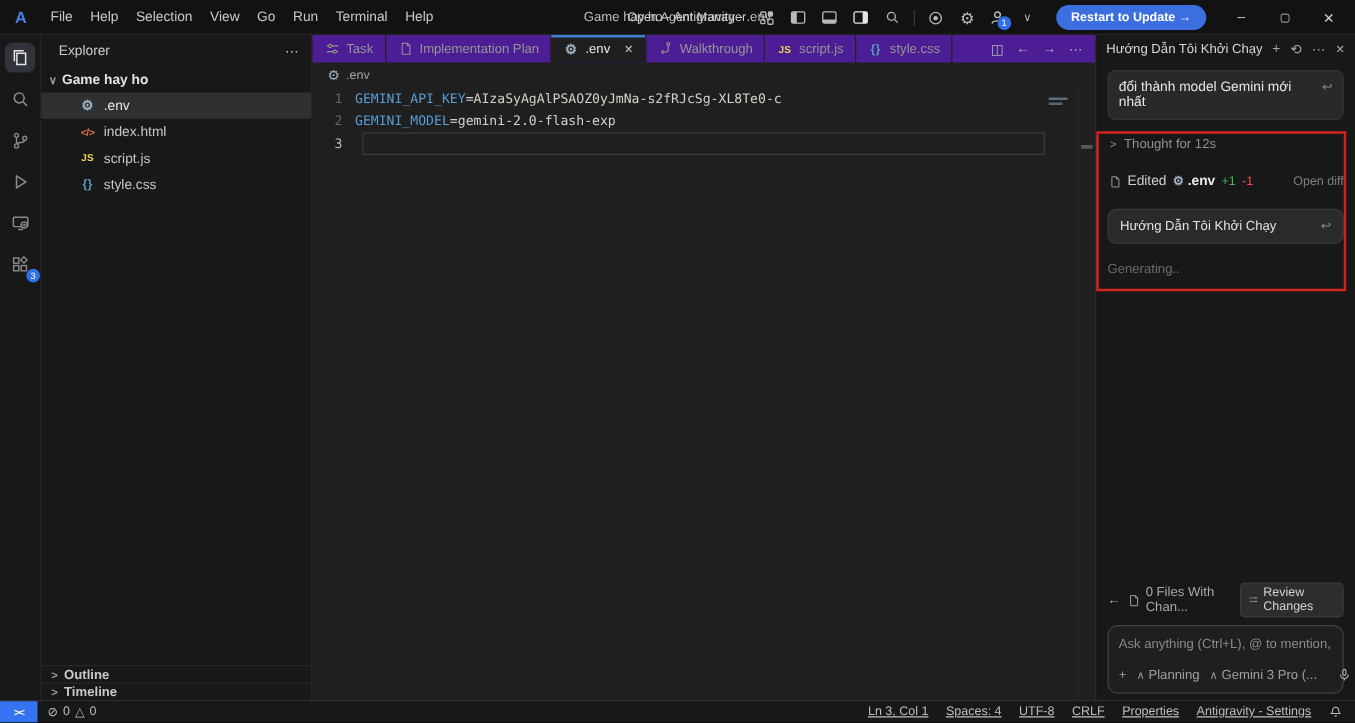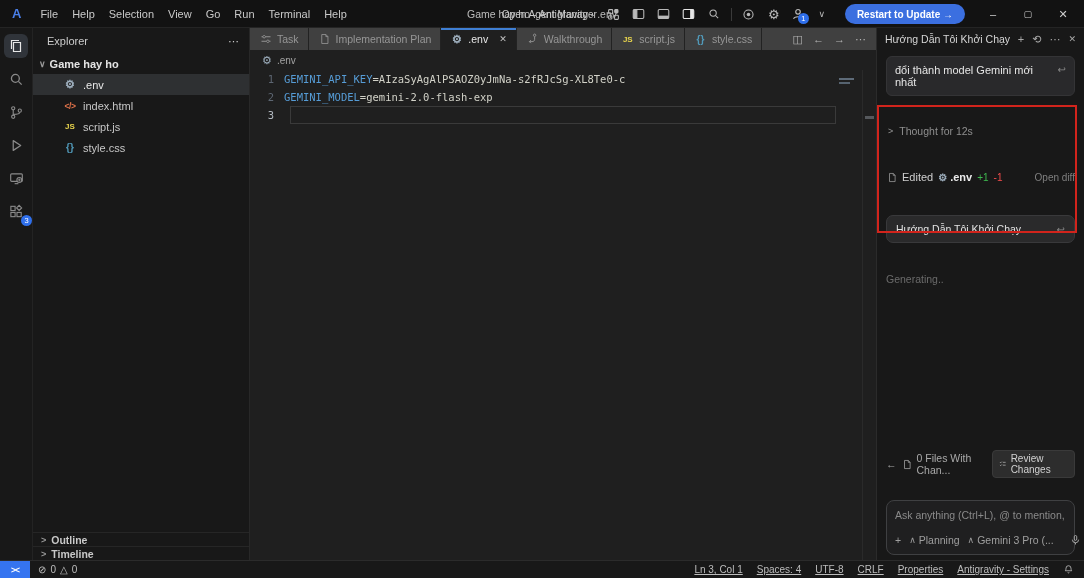--- a/index.html
+++ b/index.html
@@ -38,21 +38,21 @@
   .fic.gear { color:#9fb0bf; font-size:11px; }
   .fic.html { color:#e2734a; font-size:8.5px; letter-spacing:-0.5px; }
   .fic.js { color:#e8d44d; font-size:8px; }
   .fic.css { color:#519aba; font-size:10px; }
   .sb-grow { flex:1; }
   .sb-section { display:flex; align-items:center; height:14px; padding:0 8px; gap:5px; border-top:1px solid #262626; color:#c9c9c9; font-weight:bold; font-size:10.5px; }
   .chev { color:#9a9a9a; font-size:9px; }
 
   
   .editor { flex:1; display:flex; flex-direction:column; background:#1f1f1f; position:relative; min-width:0; }
-  .tabbar { height:22px; background:#404040; display:flex; align-items:stretch; }
+  .tabbar { height:22px; background:#4c1d95; display:flex; align-items:stretch; }
   .tab { display:flex; align-items:center; gap:5px; padding:0 9px; font-size:10.5px; color:#969696; border-right:1px solid #222; white-space:nowrap; position:relative; }
   .tab.active { background:#1f1f1f; color:#e8e8e8; }
   .tab.active::before { content:""; position:absolute; top:0; left:0; right:0; height:1.5px; background:#3f7fd4; }
   .tab .close { margin-left:6px; font-size:9px; color:#c0c0c0; }
   .tab-ic { display:inline-flex; width:13px; justify-content:center; font-size:9px; font-weight:bold; }
   .tab-actions { flex:1; display:flex; align-items:center; justify-content:flex-end; gap:10px; padding-right:10px; color:#b5b5b5; font-size:11px; }
   .breadcrumb { height:20px; display:flex; align-items:center; gap:5px; padding-left:12px; font-size:10px; color:#a3a3a3; }
   .code { position:relative; flex:1; font-family:"DejaVu Sans Mono", monospace; font-size:10.5px; }
   .code-row { display:flex; height:18px; line-height:18px; align-items:center; }
   .gutter { width:34px; text-align:right; padding-right:10px; color:#5d6672; flex:none; }
@@ -65,21 +65,21 @@
   .mm-mark1 { position:absolute; top:3px; left:2px; width:15px; height:2px; background:#5e6b79; }
   .mm-mark2 { position:absolute; top:7px; left:2px; width:11px; height:2px; background:#566370; }
   .scrollcol { position:absolute; top:0; right:0; width:14px; bottom:0; border-left:1px solid #2a2a2a; }
   .scroll-thumb { position:absolute; top:46px; left:2px; width:9px; height:3px; background:#55585c; }
 
   
   .agent { width:208px; background:#181818; border-left:1px solid #2b2b2b; display:flex; flex-direction:column; font-size:11px; }
   .ag-header { height:22px; display:flex; align-items:center; padding:0 8px; gap:8px; }
   .ag-title { flex:1; color:#d6d6d6; font-size:10.5px; white-space:nowrap; overflow:hidden; }
   .ag-hic { color:#a8a8a8; font-size:11px; }
-  .ag-body { flex:1; padding:6px 9px 0 9px; display:flex; flex-direction:column; overflow:hidden;gap:16px; }
+  .ag-body { flex:1; padding:6px 9px 0 9px; display:flex; flex-direction:column; overflow:hidden; }
   .user-bubble { background:#29292b; border:1px solid #343436; border-radius:6px; padding:7px 8px; display:flex; gap:6px; color:#e6e6e6; }
   .user-bubble .grow { flex:1; }
   .ub-undo { color:#8a8a8a; font-size:10px; }
   .thought-row { display:flex; align-items:center; gap:6px; color:#8f8f8f; margin:13px 0 10px 2px; font-size:10.5px; }
   .edit-card-row { display:flex; align-items:center; gap:5px; margin:8px 0 0 1px; }
   .ec-action { color:#cfcfcf; }
   .ec-file { color:#eaeaea; font-weight:bold; display:flex; align-items:center; gap:3px; }
   .ec-add { color:#3fb950; font-size:10px; }
   .ec-del { color:#f14c4c; font-size:10px; }
   .ec-open { margin-left:auto; color:#7f7f7f; font-size:10px; }

